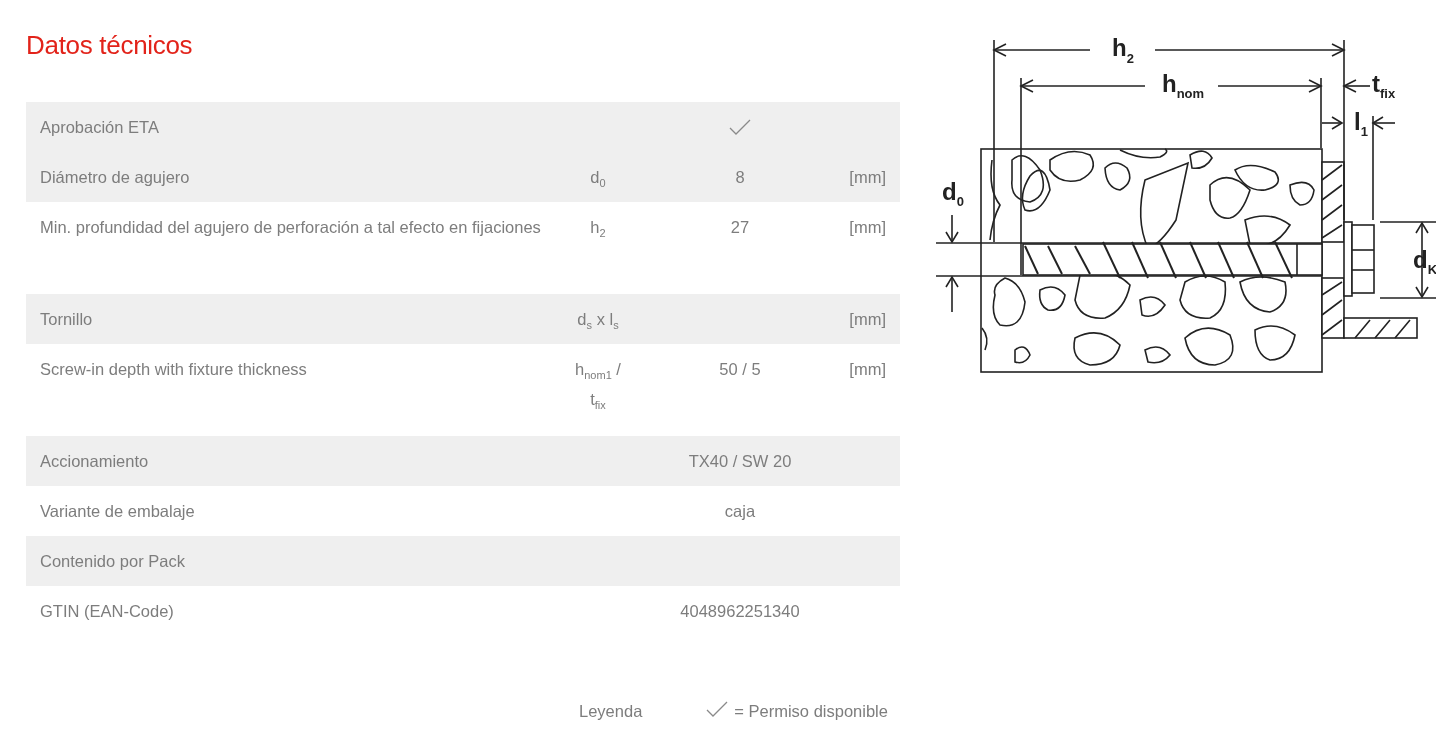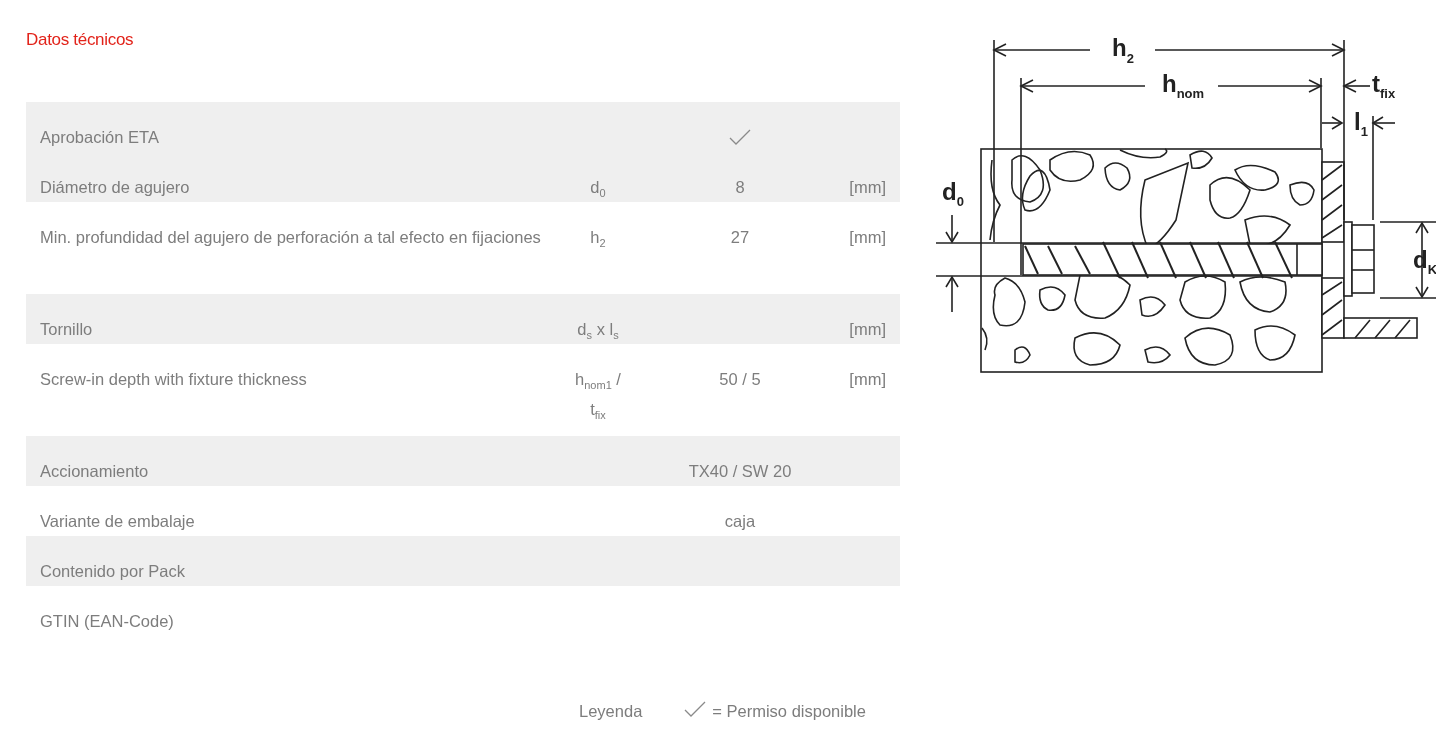--- a/index.html
+++ b/index.html
@@ -5,48 +5,48 @@
   * { box-sizing: border-box; margin: 0; padding: 0; }
   html, body {
     width: 1436px; height: 747px; background: #ffffff; overflow: hidden;
     font-family: "DejaVu Sans", "Liberation Sans", sans-serif;
     color: #7d7d7d;
   }
   .page { position: relative; width: 1436px; height: 747px; }
 
   .title {
     position: absolute; left: 26px; top: 30px;
-    font-size: 17px; font-weight: 300; color: #e2231a;
+    font-size: 26px; font-weight: 300; color: #e2231a;
     letter-spacing: -0.3px;
     font-family: "Liberation Sans", sans-serif;
   }
 
   .table { position: absolute; left: 26px; top: 102px; width: 874px; }
   .row {
     position: relative; width: 100%;
     font-size: 16.5px; line-height: 30px;
     font-family: "Liberation Sans", sans-serif;
   }
   .row.shaded { background: #efefef; }
   .row.h50 { height: 50px; }
   .row.h80 { height: 92px; }
-  .cell { position: absolute; top: 20px; }
+  .cell { position: absolute; top: 10px; }
   .c-label { left: 14px; width: 510px; }
   .c-sym { left: 520px; width: 104px; text-align: center; }
   .c-val { left: 640px; width: 148px; text-align: center; }
   .c-unit { right: 14px; width: 70px; text-align: right; }
   .sub { font-size: 11px; vertical-align: -4px; line-height: 0; }
   .check svg { vertical-align: middle; margin-top: -4px; }
 
   .legend {
     position: absolute; top: 701px; left: 579px; width: 321px;
     font-size: 16.5px; font-family: "Liberation Sans", sans-serif;
     display: flex; align-items: center; white-space: nowrap;
   }
-  .legend .lg-label { margin-right: 42px; }
+  .legend .lg-label { margin-right: 64px; }
   .legend .lg-check { margin-right: 6px; }
   .legend .lg-text { }
 
   .diagram { position: absolute; left: 930px; top: 20px; width: 506px; height: 370px; }
   .diagram svg text { font-family: "Liberation Sans", sans-serif; font-weight: bold; fill: #222; }
 </style>
 </head>
 <body>
 
 <div class="page">
@@ -101,20 +101,21 @@
       <div class="cell c-label">Variante de embalaje</div>
       <div class="cell c-val">caja</div>
     </div>
 
     <div class="row h50 shaded">
       <div class="cell c-label">Contenido por Pack</div>
     </div>
 
     <div class="row h50">
       <div class="cell c-label">GTIN (EAN-Code)</div>
+      <div class="cell c-val">4048962251340</div>
     </div>
   </div>
 
   <div class="legend">
     <span class="lg-label">Leyenda</span>
     <span class="lg-check">
       <svg width="22" height="16" viewBox="0 0 22 16">
           <path d="M1 9 L7 15 L21 1" fill="none" stroke="#8a8a8a" stroke-width="1.3"></path>
         </svg>
     </span>

